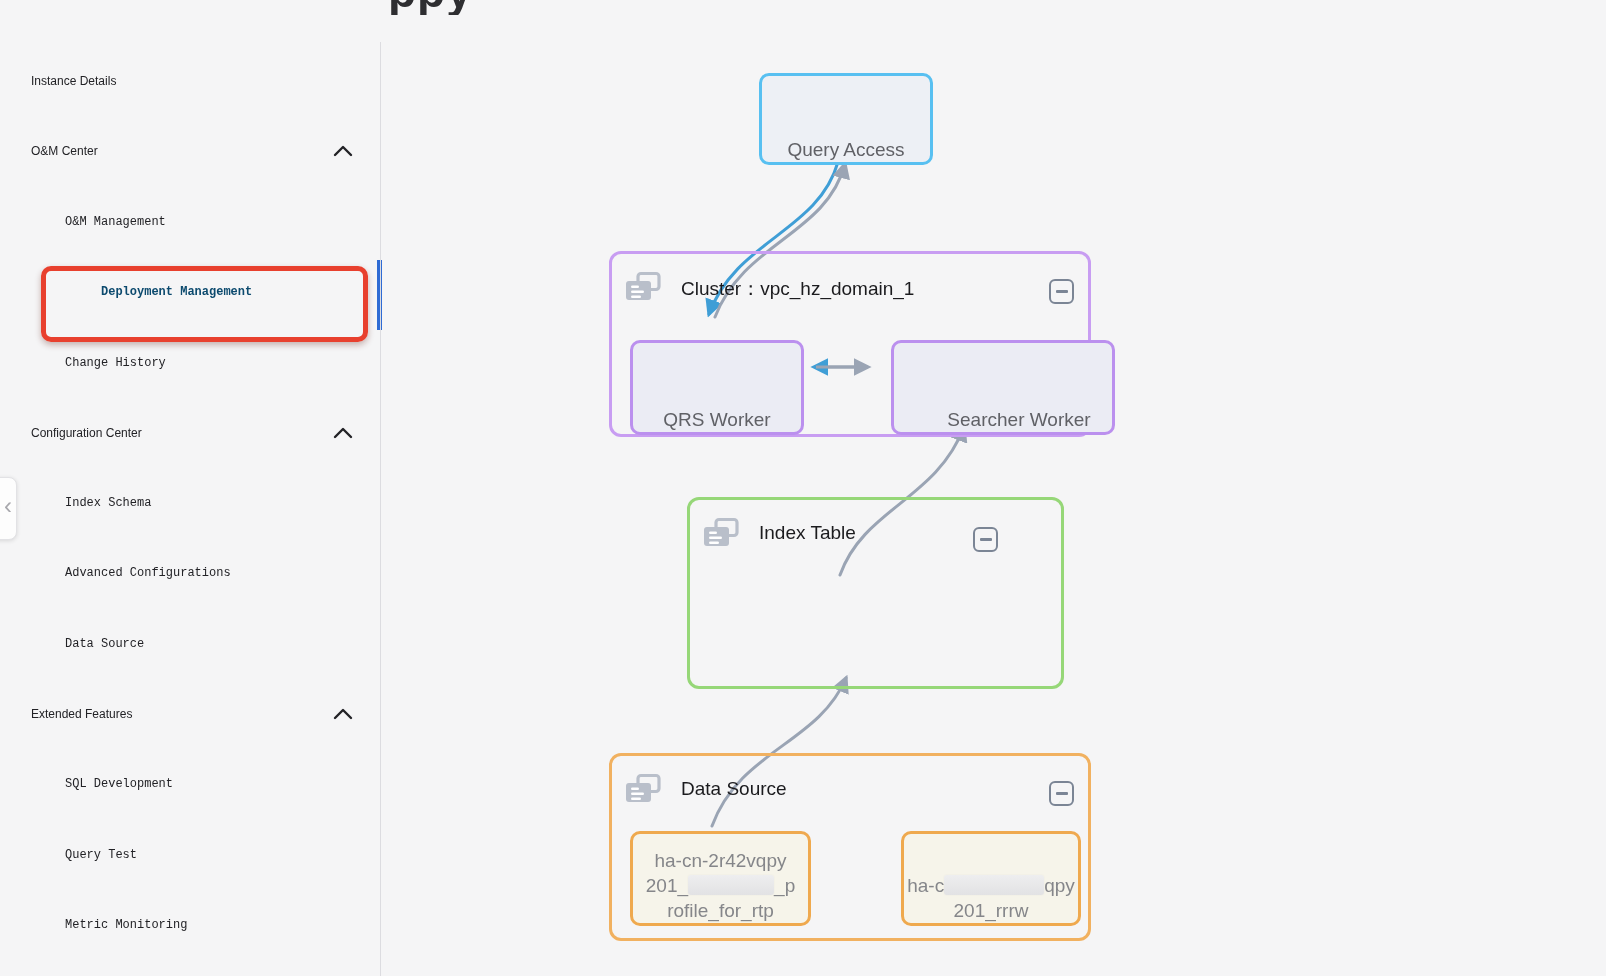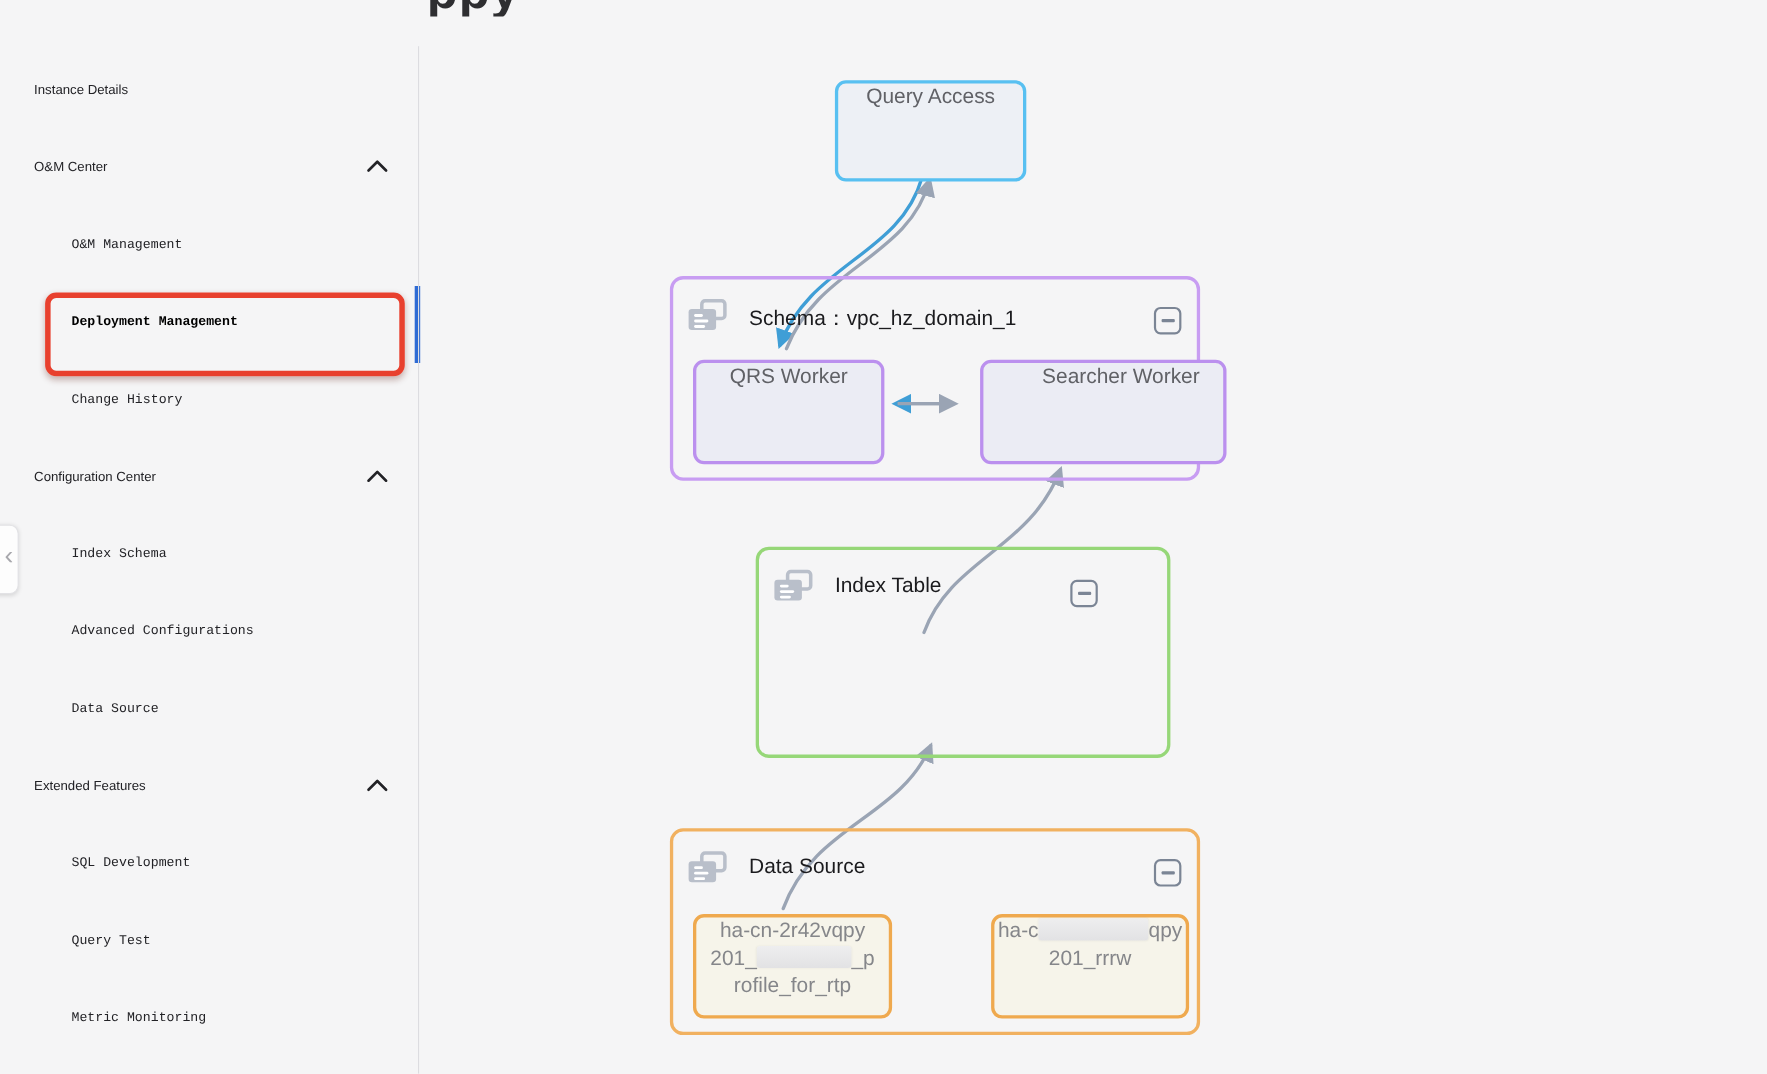--- a/index.html
+++ b/index.html
@@ -10,42 +10,42 @@
     -webkit-font-smoothing:antialiased;
   }
   
   .title-clip{position:absolute;left:388px;top:0;width:130px;height:15px;overflow:hidden;}
   .title-clip span{position:absolute;left:0;top:-36px;font-size:46px;font-weight:700;color:#2e2e31;letter-spacing:1px;}
 
   
   .sb-item{position:absolute;font-size:12px;line-height:22px;color:#222226;cursor:pointer;white-space:nowrap;}
   .sb-item.sub{left:65px;font-family:Liberation Mono, monospace;}
   .sb-item.top{left:31px;}
-  .sb-item.active{color:#000000;font-weight:700;}
+  .sb-item.active{color:#0c4a6e;font-weight:700;margin-left:36px;}
   .chev{position:absolute;left:333px;width:20px;height:13px;cursor:pointer;}
   .divider{position:absolute;left:380px;top:42px;width:1px;height:934px;background:#dcdce0;}
   .active-bar{position:absolute;left:377px;top:260px;width:5px;height:70px;background:#2e6bd4;}
   .red-box{position:absolute;left:41px;top:266px;width:317px;height:66px;border:5px solid #e8402e;border-radius:10px;box-shadow:0 3px 6px rgba(90,20,10,.3);}
   .panel-toggle{position:absolute;left:-22px;top:477px;width:37px;height:61px;background:#fdfdfd;border:1px solid #e2e2e5;border-radius:8px;box-shadow:0 1px 4px rgba(0,0,0,.12);cursor:pointer;}
   .panel-toggle span{position:absolute;right:4px;top:14px;font-size:24px;color:#a8a8ad;font-weight:400;}
 
   
   .arrows{position:absolute;left:0;top:0;pointer-events:none;}
-  .dnode{position:absolute;display:flex;align-items:flex-start;justify-content:center;text-align:center;border-radius:10px;cursor:pointer;}
+  .dnode{position:absolute;display:flex;align-items:flex-end;justify-content:center;text-align:center;border-radius:10px;cursor:pointer;}
   .dnode .txt{font-size:19px;color:#606166;line-height:25px;}
   .qa{left:759px;top:73px;width:168px;height:86px;border:3px solid #58c0f1;background:#edf0f5;}
   .cont{position:absolute;border-radius:12px;background:transparent;}
   .cont.purple{left:609px;top:251px;width:476px;height:180px;border:3px solid #c89df2;}
   .cont.green{left:687px;top:497px;width:327px;height:186px;border:3px solid #96d778;padding-left:44px;}
   .cont.orange{left:609px;top:753px;width:476px;height:182px;border:3px solid #f1b160;}
   .hdr-icon{position:absolute;left:11px;top:17px;}
   .hdr-title{position:absolute;left:69px;top:22px;font-size:19px;font-weight:500;color:#1b1b1e;white-space:nowrap;}
   .minus-btn{position:absolute;width:25px;height:25px;border:2px solid #7b8595;border-radius:6px;background:transparent;display:flex;align-items:center;justify-content:center;padding:0;cursor:pointer;}
   .minus-btn .mline{width:12px;height:2.5px;background:#7b8595;border-radius:1px;}
-  .worker{border:3px solid #bb90ee;background:#ebecf4;}
+  .worker{border:3px solid #bb90ee;background:#ebecf4;margin-top:13px;}
   .qrs{left:18px;top:73px;width:168px;height:89px;}
   .searcher{left:279px;top:73px;width:186px;height:89px;padding-left:32px;}
   .t1{left:76px;top:80px;width:175px;height:85px;border:3px solid #9ed884;background:#f1f1e9;}
   .t1 .txt{color:#7c7d81;}
   .dsnode{border:3px solid #efa94e;background:#f6f4ea;}
   .dsnode .txt{color:#85868a;line-height:25px;}
   .ds1{left:18px;top:75px;width:175px;height:89px;}
   .ds2{left:289px;top:75px;width:174px;height:89px;}
   .redact{display:inline-block;vertical-align:-3px;height:20px;border-radius:3px;background:linear-gradient(#eeeeef,#e2e2e4);box-shadow:0 0 2px rgba(0,0,0,.06);}
   .r1{width:86px;}
@@ -127,21 +127,21 @@
   </div>
 
   <section class="cont purple">
     <svg class="hdr-icon" width="40" height="34" viewBox="0 0 40 34">
       <rect x="15" y="2.5" width="21" height="16" rx="3" fill="none" stroke="#b9bfca" stroke-width="3.2"></rect>
       <rect x="3" y="10" width="25" height="19" rx="3" fill="#b9bfca"></rect>
       <rect x="8" y="14.5" width="8" height="2.6" rx="1.3" fill="#ffffff"></rect>
       <rect x="8" y="19.5" width="13" height="2.6" rx="1.3" fill="#ffffff"></rect>
       <rect x="8" y="24.5" width="10" height="2.6" rx="1.3" fill="#ffffff"></rect>
     </svg>
-    <span class="hdr-title">Schema：vpc_hz_domain_1</span>
+    <span class="hdr-title">Cluster：vpc_hz_domain_1</span>
     <button class="minus-btn" style="left:437px;top:25px">
       <span class="mline"></span>
     </button>
     <div class="dnode worker qrs">
       <span class="txt">QRS Worker</span>
     </div>
     <div class="dnode worker searcher">
       <span class="txt">Searcher Worker</span>
     </div>
   </section>

